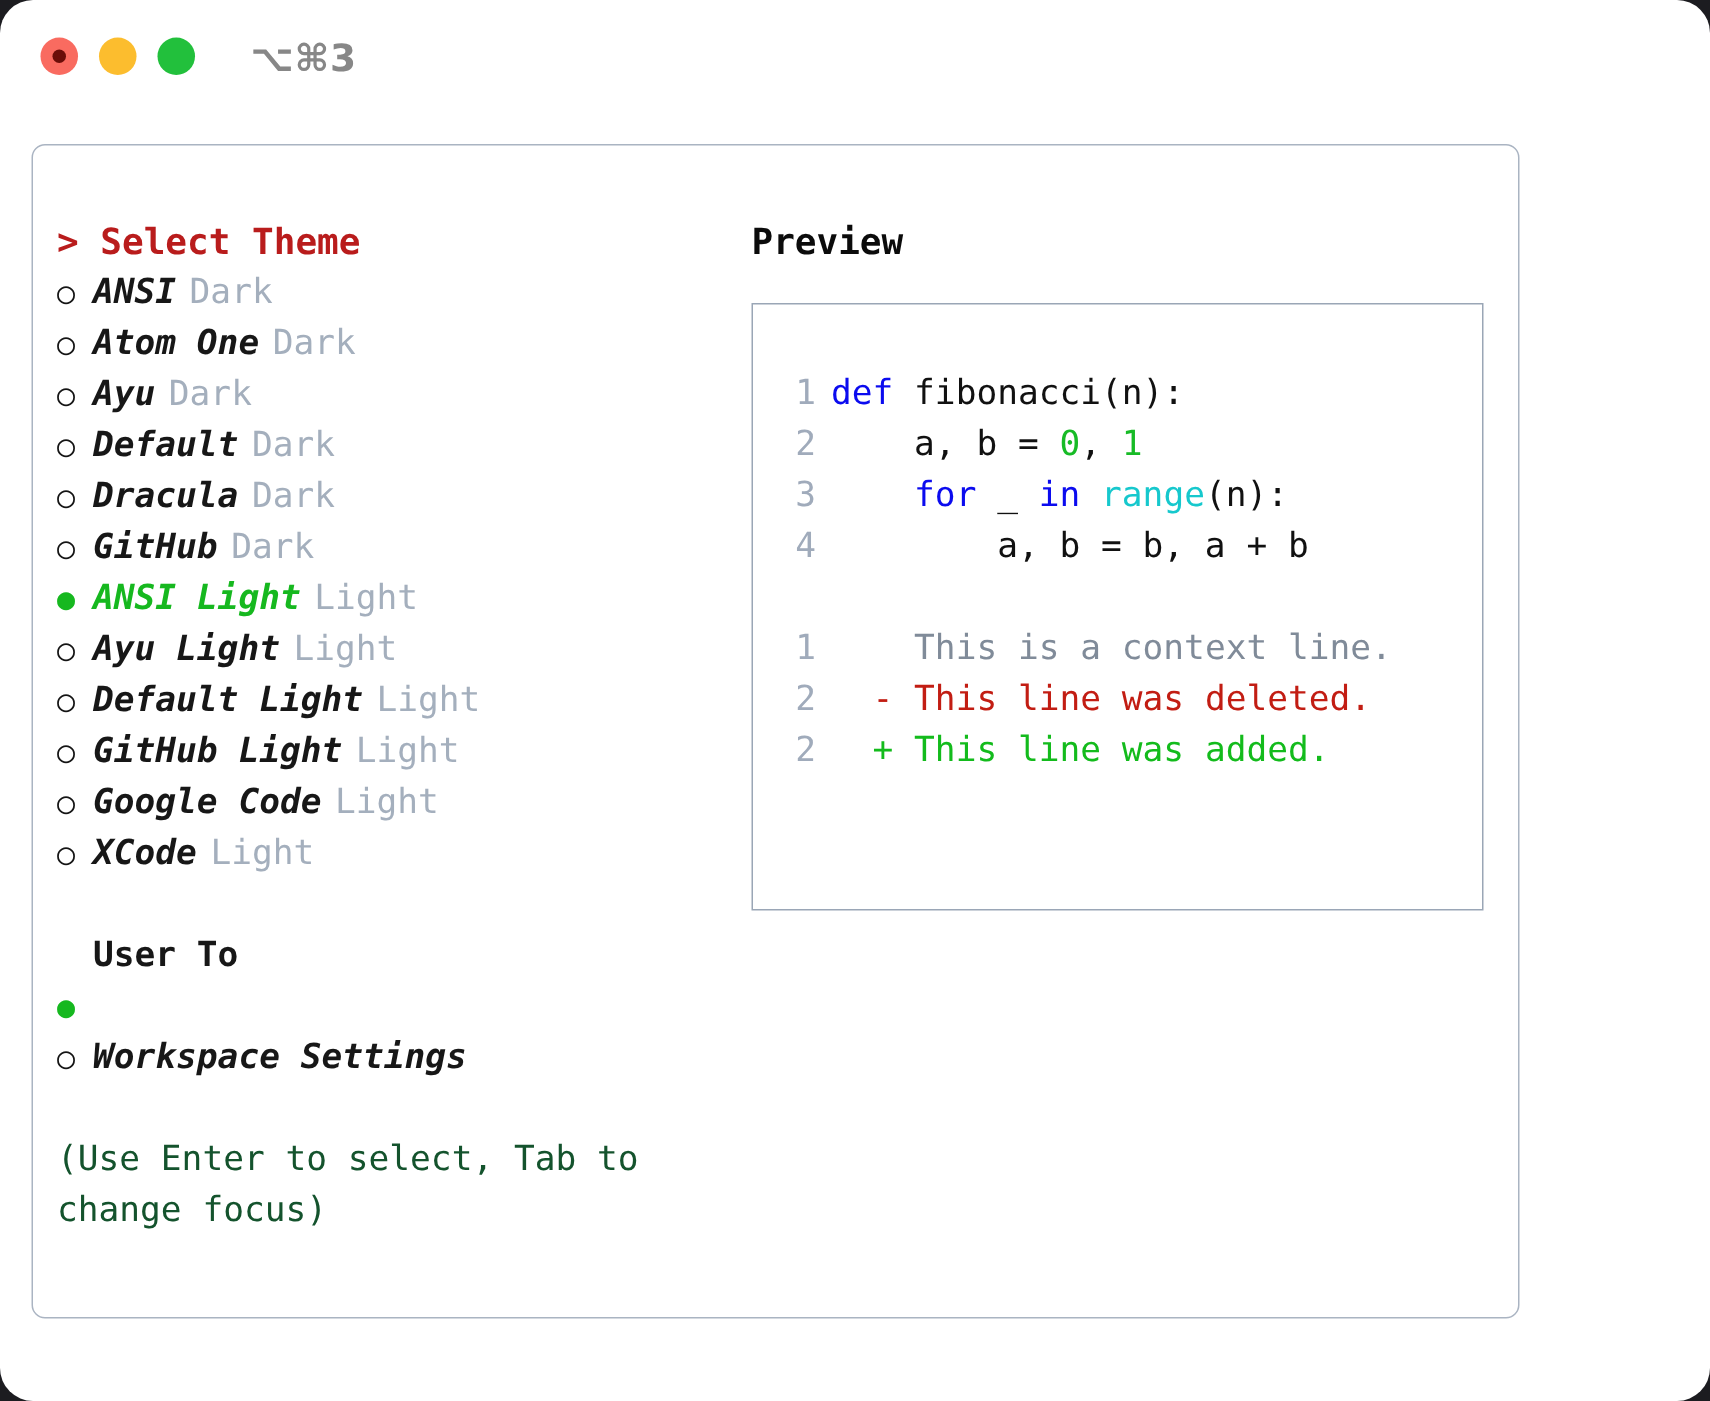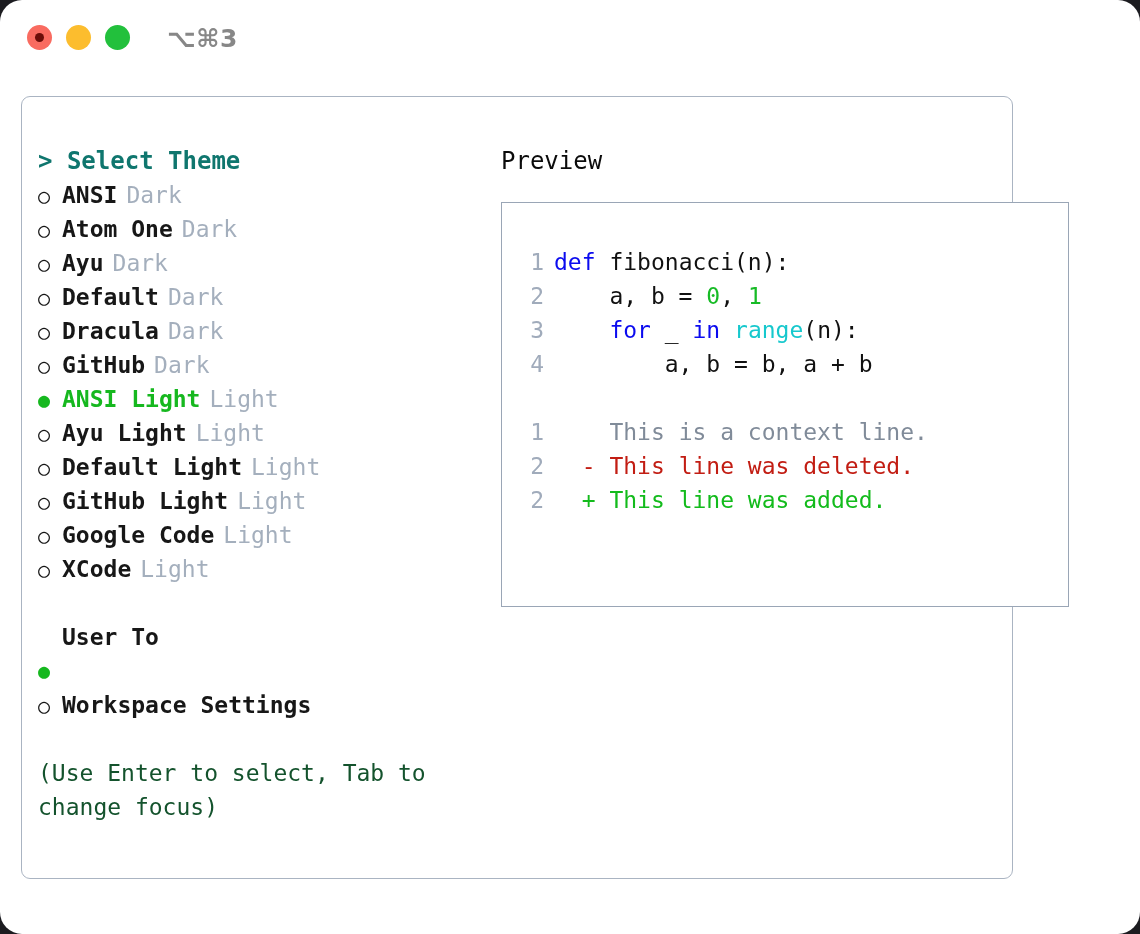--- a/index.html
+++ b/index.html
@@ -101,21 +101,21 @@
     position: absolute;
     left: 479px;
     top: 47px;
     width: 500px;
   }
 
   
   .section-head {
     font-size: 24px;
     font-weight: bold;
-    color: #0f766e;
+    color: #b91c1c;
     line-height: 34px;
     white-space: pre;
   }
 
   .opt-list { margin: 0; padding: 0; }
   .opt {
     display: flex;
     align-items: baseline;
     height: 34px;
     font-size: 23px;
@@ -127,20 +127,21 @@
     width: 24px;
     flex: 0 0 24px;
     text-align: left;
     font-size: 20px;
     color: #141414;
   }
   .opt.selected .marker { color: #16b81f; }
   .opt-label {
     font-weight: bold;
     color: #171717;
+    font-style: italic;
   }
   .opt.selected .opt-label { color: #16b81f; font-weight: bold; }
   .opt-tag {
     color: #a4afbd;
     font-weight: normal;
     margin-left: 9px;
   }
   .opt.selected .opt-tag { color: #a4afbd; }
 
   .group-head {
@@ -157,28 +158,28 @@
     font-size: 23px;
     line-height: 34px;
     color: #14532d;
     width: 420px;
     white-space: pre-wrap;
   }
 
   
   .preview-head {
     font-size: 24px;
-    font-weight: normal;
+    font-weight: bold;
     color: #0b0b0b;
     line-height: 34px;
     white-space: pre;
   }
   .preview-box {
     margin-top: 24px;
-    width: 568px;
+    width: 488px;
     height: 405px;
     box-sizing: border-box;
     border: 1.6px solid #9aa6b6;
     background: #ffffff;
     padding: 42px 0 0 12px;
   }
   .code-line {
     font-size: 23px;
     line-height: 34px;
     white-space: pre;

